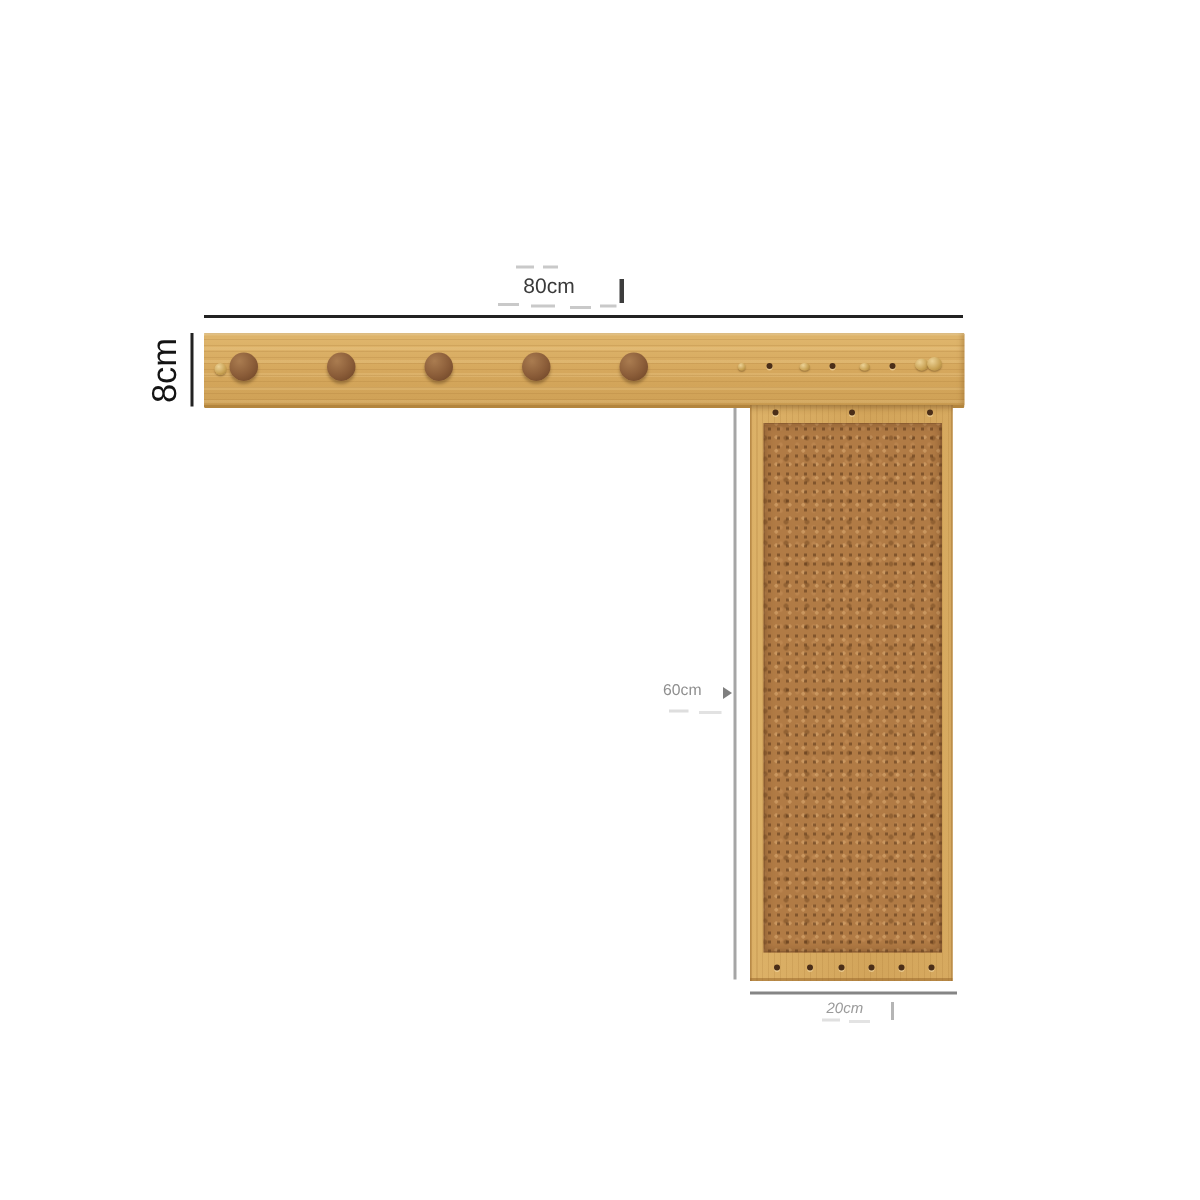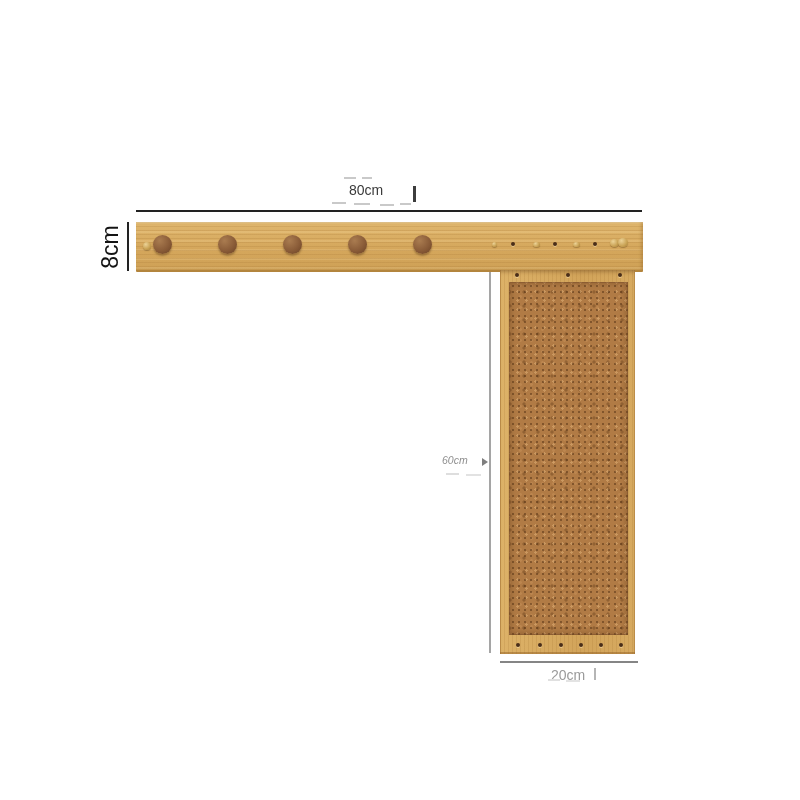--- a/index.html
+++ b/index.html
@@ -10,21 +10,21 @@
   .abs{position:absolute;}
 
   
   .dim-line-dark{background:#222222;}
   .dim-label-dark{color:#3a3a3a;font-size:14px;line-height:1;}
   .dim-label-rot{
     color:#141414;font-size:23px;line-height:1;white-space:nowrap;
     transform:translate(-50%,-50%) rotate(-90deg);
   }
   .dim-label-gray{color:#8f8f8f;font-size:10.5px;line-height:1;}
-  .dim-label-gray-sm{color:#9a9a9a;font-size:14px;line-height:1;}
+  .dim-label-gray-sm{color:#9a9a9a;font-size:10px;line-height:1;font-style:italic;}
   .artifact{background:#c9c9c9;}
   .artifact-dark{background:#3d3d3d;}
   .arrow-right{
     width:0;height:0;border-top:4px solid transparent;border-bottom:4px solid transparent;
     border-left:6px solid #7f7f7f;
   }
 
   
   .board{
     left:136px;top:222px;width:507px;height:48px;
@@ -123,21 +123,21 @@
     <div class="hole" style="left:16px;top:373px;"></div>
     <div class="hole" style="left:38px;top:373px;"></div>
     <div class="hole" style="left:59px;top:373px;"></div>
     <div class="hole" style="left:79px;top:373px;"></div>
     <div class="hole" style="left:99px;top:373px;"></div>
     <div class="hole" style="left:119px;top:373px;"></div>
   </div>
 
   <div class="abs" style="left:489px;top:272px;width:1.5px;height:381px;background:#a5a5a5;"></div>
   <div class="abs arrow-right" style="left:482px;top:458px;"></div>
-  <div class="abs dim-label-gray" style="left:442px;top:455px;font-style:italic;">60cm</div>
+  <div class="abs dim-label-gray" style="left:442px;top:455px;">60cm</div>
   <div class="abs artifact" style="left:446px;top:473px;width:13px;height:1.5px;background:#dedede;"></div>
   <div class="abs artifact" style="left:466px;top:474px;width:15px;height:1.5px;background:#e2e2e2;"></div>
 
   <div class="abs" style="left:500px;top:661px;width:138px;height:1.5px;background:#858585;"></div>
   <div class="abs dim-label-gray-sm" style="left:551px;top:668px;">20cm</div>
   <div class="abs" style="left:594px;top:668px;width:1.5px;height:12px;background:#b5b5b5;"></div>
   <div class="abs artifact" style="left:548px;top:679px;width:12px;height:1.5px;background:#e0e0e0;"></div>
   <div class="abs artifact" style="left:566px;top:680px;width:14px;height:1.5px;background:#e3e3e3;"></div>
 
 </div>

